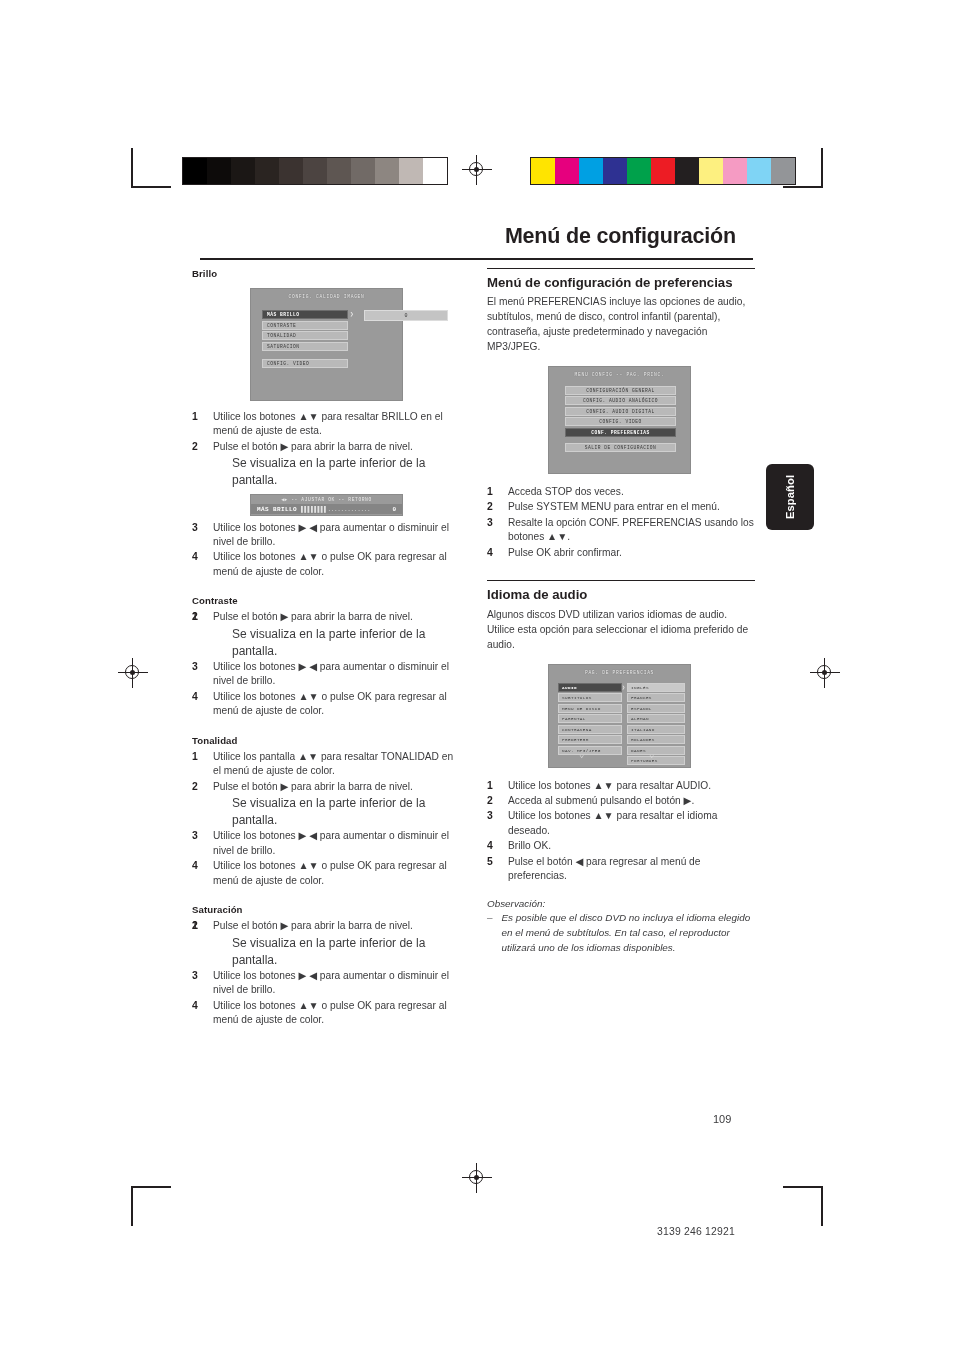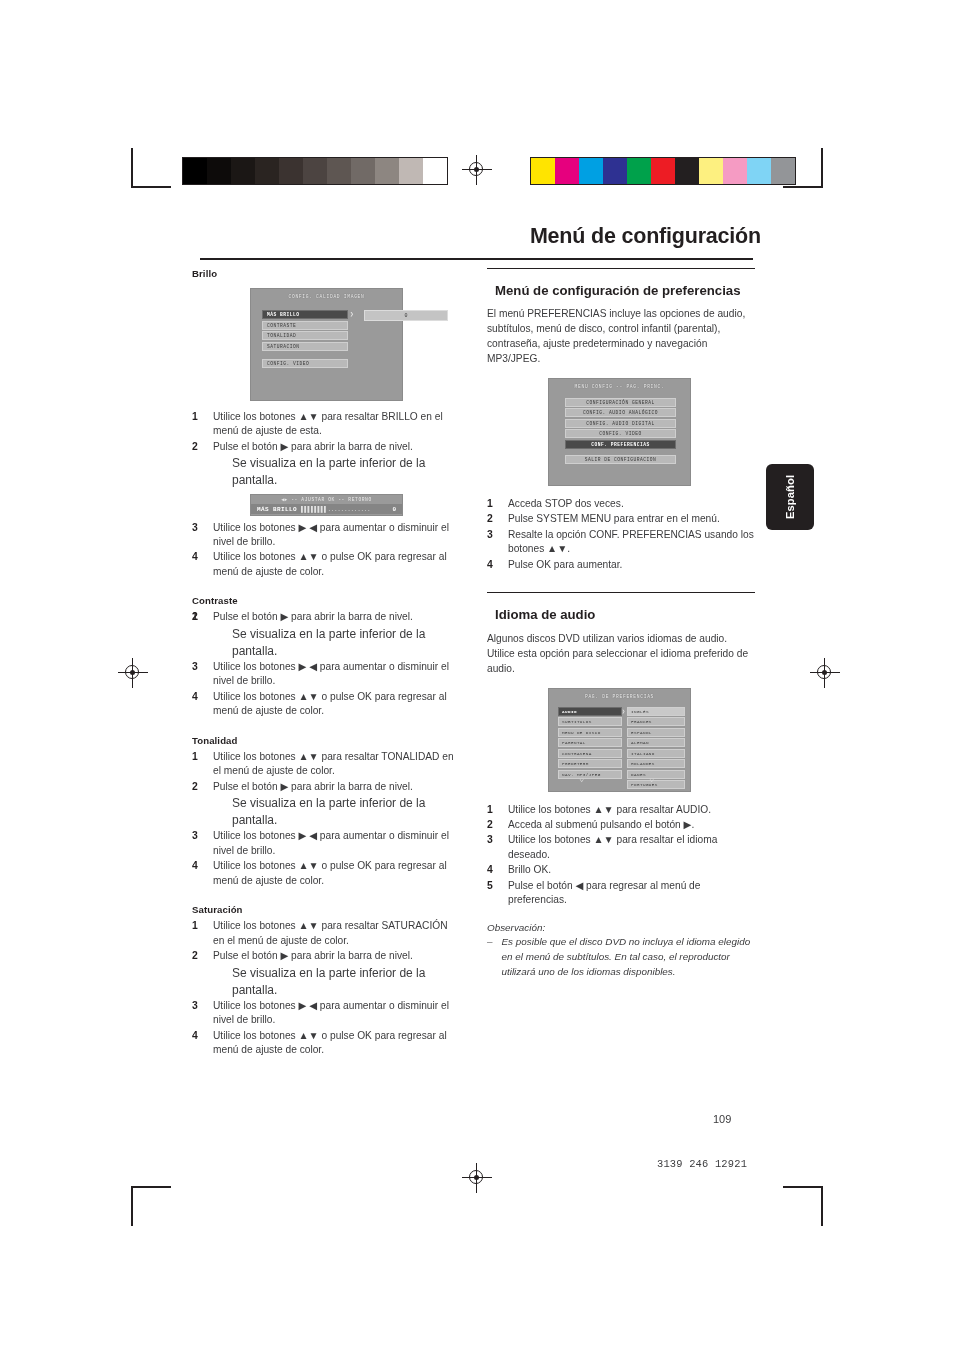--- a/index.html
+++ b/index.html
@@ -34,34 +34,34 @@
   .calbar span { display: block; width: 24px; height: 26px; }
 
   
   .page { position: absolute; left: 0; top: 0; width: 954px; height: 1351px; }
 
   .hdr-rule {
     position: absolute; left: 200px; top: 258px; width: 553px; height: 2px;
     background: #231f20;
   }
   .page-title {
-    position: absolute; right: 193px; top: 224px;
+    position: absolute; right: 218px; top: 224px;
     font-size: 21.5px; font-weight: bold; letter-spacing: -0.2px;
     color: #231f20; white-space: nowrap;
   }
 
   .col-left  { position: absolute; left: 192px;  top: 268px; width: 268px; }
   .col-right { position: absolute; left: 487px;  top: 268px; width: 268px; }
 
   h3.sec {
     font-size: 9.6px; font-weight: bold; margin: 0 0 4px 0;
     color: #231f20; letter-spacing: 0.1px;
   }
   h2.sec2 {
-    font-size: 13.2px; font-weight: bold; margin: 8px; line-height: 1.32;
+    font-size: 13.2px; font-weight: bold; margin: 0; line-height: 1.32;
     color: #231f20;
   }
   .rule-top { border-top: 1.4px solid #231f20; padding-top: 5px; }
 
   p.body {
     font-size: 10.2px; line-height: 1.46; margin: 4px 0 0 0; color: #3b3b3d;
   }
   p.note {
     font-size: 9.9px; line-height: 1.47; margin: 0; color: #3b3b3d;
     font-style: italic;
@@ -177,22 +177,22 @@
     transform: translate(-50%,-50%) rotate(-90deg);
     color: #ffffff; font-size: 11.2px; font-weight: bold;
     white-space: nowrap; letter-spacing: 0.1px;
   }
 
   .pagenum {
     position: absolute; left: 713px; top: 1113px;
     font-size: 11px; color: #3b3b3d;
   }
   .docnum {
-    position: absolute; left: 657px; top: 1158px;
-    font-size: 10.4px; color: #3b3b3d; letter-spacing: 0.2px; font-family: Liberation Mono, monospace;
+    position: absolute; left: 657px; top: 1226px;
+    font-size: 10.4px; color: #3b3b3d; letter-spacing: 0.2px;
   }
 </style>
 </head>
 <body>
 
 <div class="page">
 
   <div class="crop" style="left:131px; top:148px; width:1.6px; height:40px;"></div>
   <div class="crop" style="left:131px; top:186px; width:40px; height:1.6px;"></div>
   <div class="crop" style="left:821px; top:148px; width:1.6px; height:40px;"></div>
@@ -312,34 +312,34 @@
     <p class="substep">Se visualiza en la parte inferior de la pantalla.</p>
     <ol class="steps">
       <li><span class="num">3</span><span>Utilice los botones ▶ ◀ para aumentar o disminuir el nivel de brillo.</span></li>
       <li><span class="num">4</span><span>Utilice los botones ▲▼ o pulse OK para regresar al menú de ajuste de color.</span></li>
     </ol>
 
     <div class="gap-m"></div>
 
     <h3 class="sec">Tonalidad</h3>
     <ol class="steps">
-      <li><span class="num">1</span><span>Utilice los botones ▲▼ para resaltar TONALIDAD en el menú de ajuste de color.</span></li>
+      <li><span class="num">1</span><span>Utilice los pantalla ▲▼ para resaltar TONALIDAD en el menú de ajuste de color.</span></li>
       <li><span class="num">2</span><span>Pulse el botón ▶ para abrir la barra de nivel.</span></li>
     </ol>
     <p class="substep">Se visualiza en la parte inferior de la pantalla.</p>
     <ol class="steps">
       <li><span class="num">3</span><span>Utilice los botones ▶ ◀ para aumentar o disminuir el nivel de brillo.</span></li>
       <li><span class="num">4</span><span>Utilice los botones ▲▼ o pulse OK para regresar al menú de ajuste de color.</span></li>
     </ol>
 
     <div class="gap-m"></div>
 
     <h3 class="sec">Saturación</h3>
     <ol class="steps">
-      <li><span class="num">1</span><span>Utilice los botones ▲▼ para resaltar SATURACIÓN en el menú de ajuste de color.</span></li>
+      <li><span class="num">1</span></li>
       <li><span class="num">2</span><span>Pulse el botón ▶ para abrir la barra de nivel.</span></li>
     </ol>
     <p class="substep">Se visualiza en la parte inferior de la pantalla.</p>
     <ol class="steps">
       <li><span class="num">3</span><span>Utilice los botones ▶ ◀ para aumentar o disminuir el nivel de brillo.</span></li>
       <li><span class="num">4</span><span>Utilice los botones ▲▼ o pulse OK para regresar al menú de ajuste de color.</span></li>
     </ol>
   </div>
 
   <div class="col-right">
@@ -362,21 +362,21 @@
         <div class="exit">
           <div class="row">SALIR DE CONFIGURACION</div>
         </div>
       </div>
     </div>
 
     <ol class="steps">
       <li><span class="num">1</span><span>Acceda STOP dos veces.</span></li>
       <li><span class="num">2</span><span>Pulse SYSTEM MENU para entrar en el menú.</span></li>
       <li><span class="num">3</span><span>Resalte la opción CONF. PREFERENCIAS usando los botones ▲▼.</span></li>
-      <li><span class="num">4</span><span>Pulse OK para aumentar.</span></li>
+      <li><span class="num">4</span><span>Pulse OK abrir confirmar.</span></li>
     </ol>
 
     <div class="gap-l"></div>
 
     <div class="rule-top">
       <h2 class="sec2">Idioma de audio</h2>
     </div>
     <p class="body">Algunos discos DVD utilizan varios idiomas de audio. Utilice esta opción para seleccionar el idioma preferido de audio.</p>
 
     <div class="fig-right">

